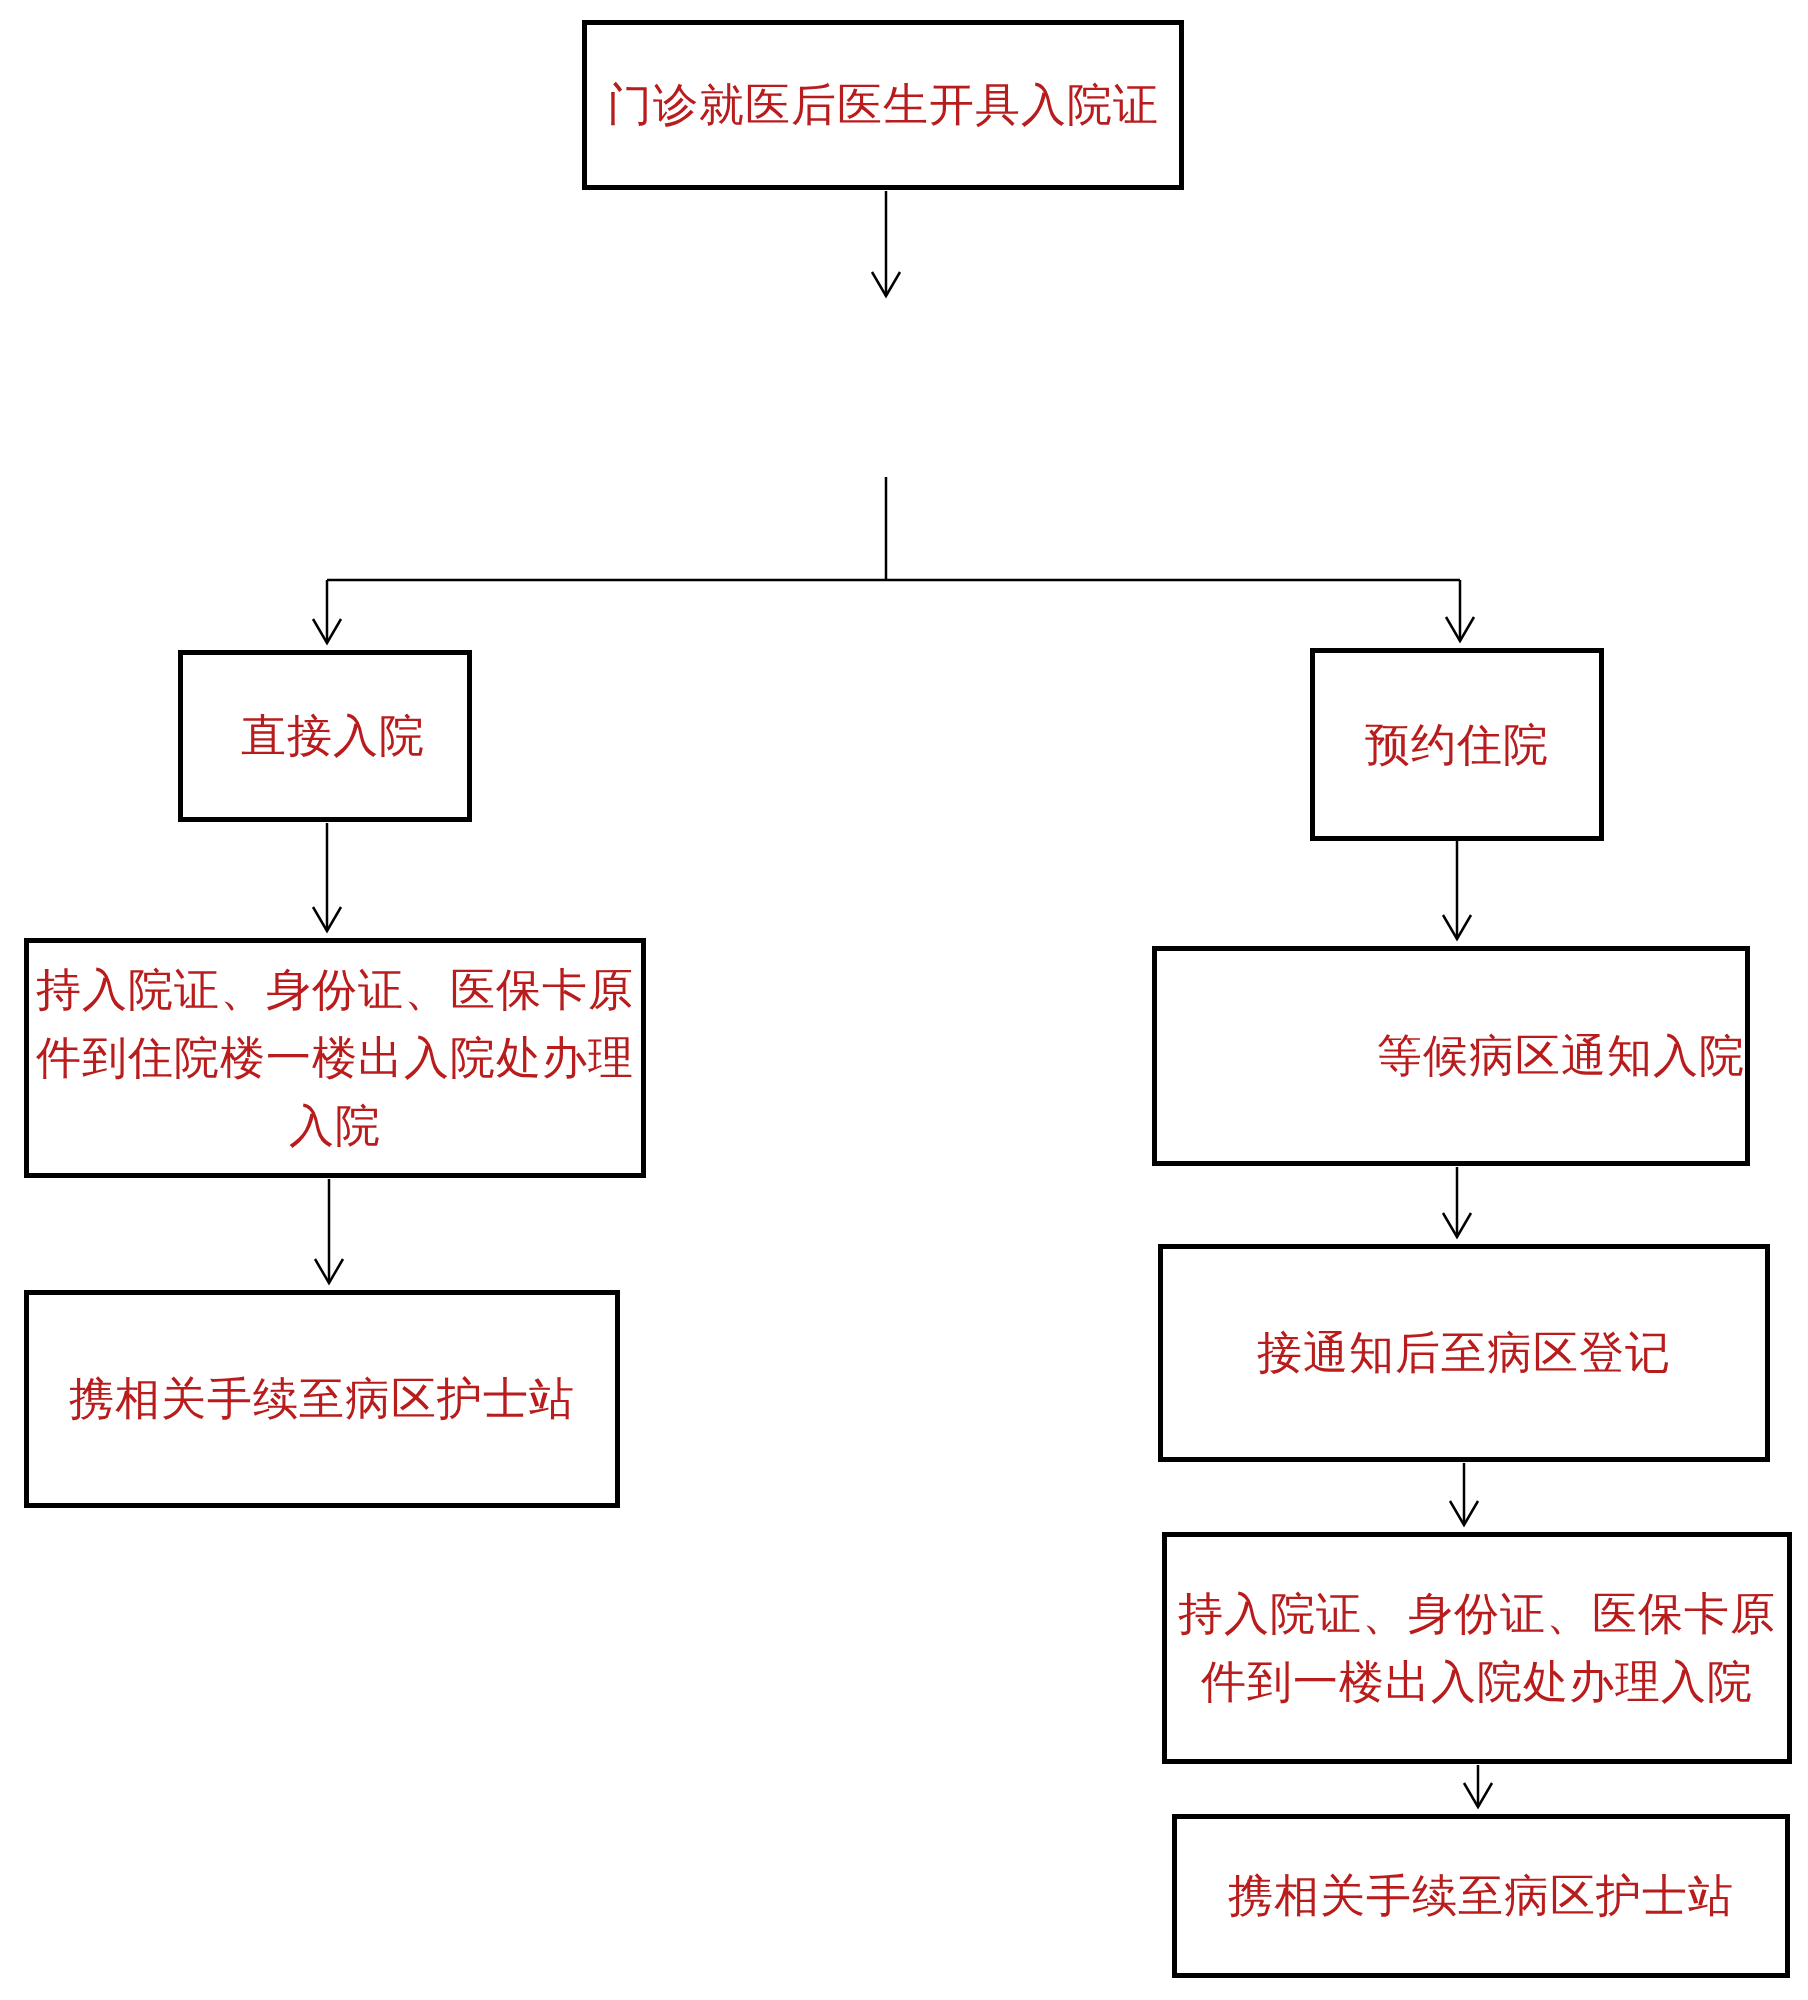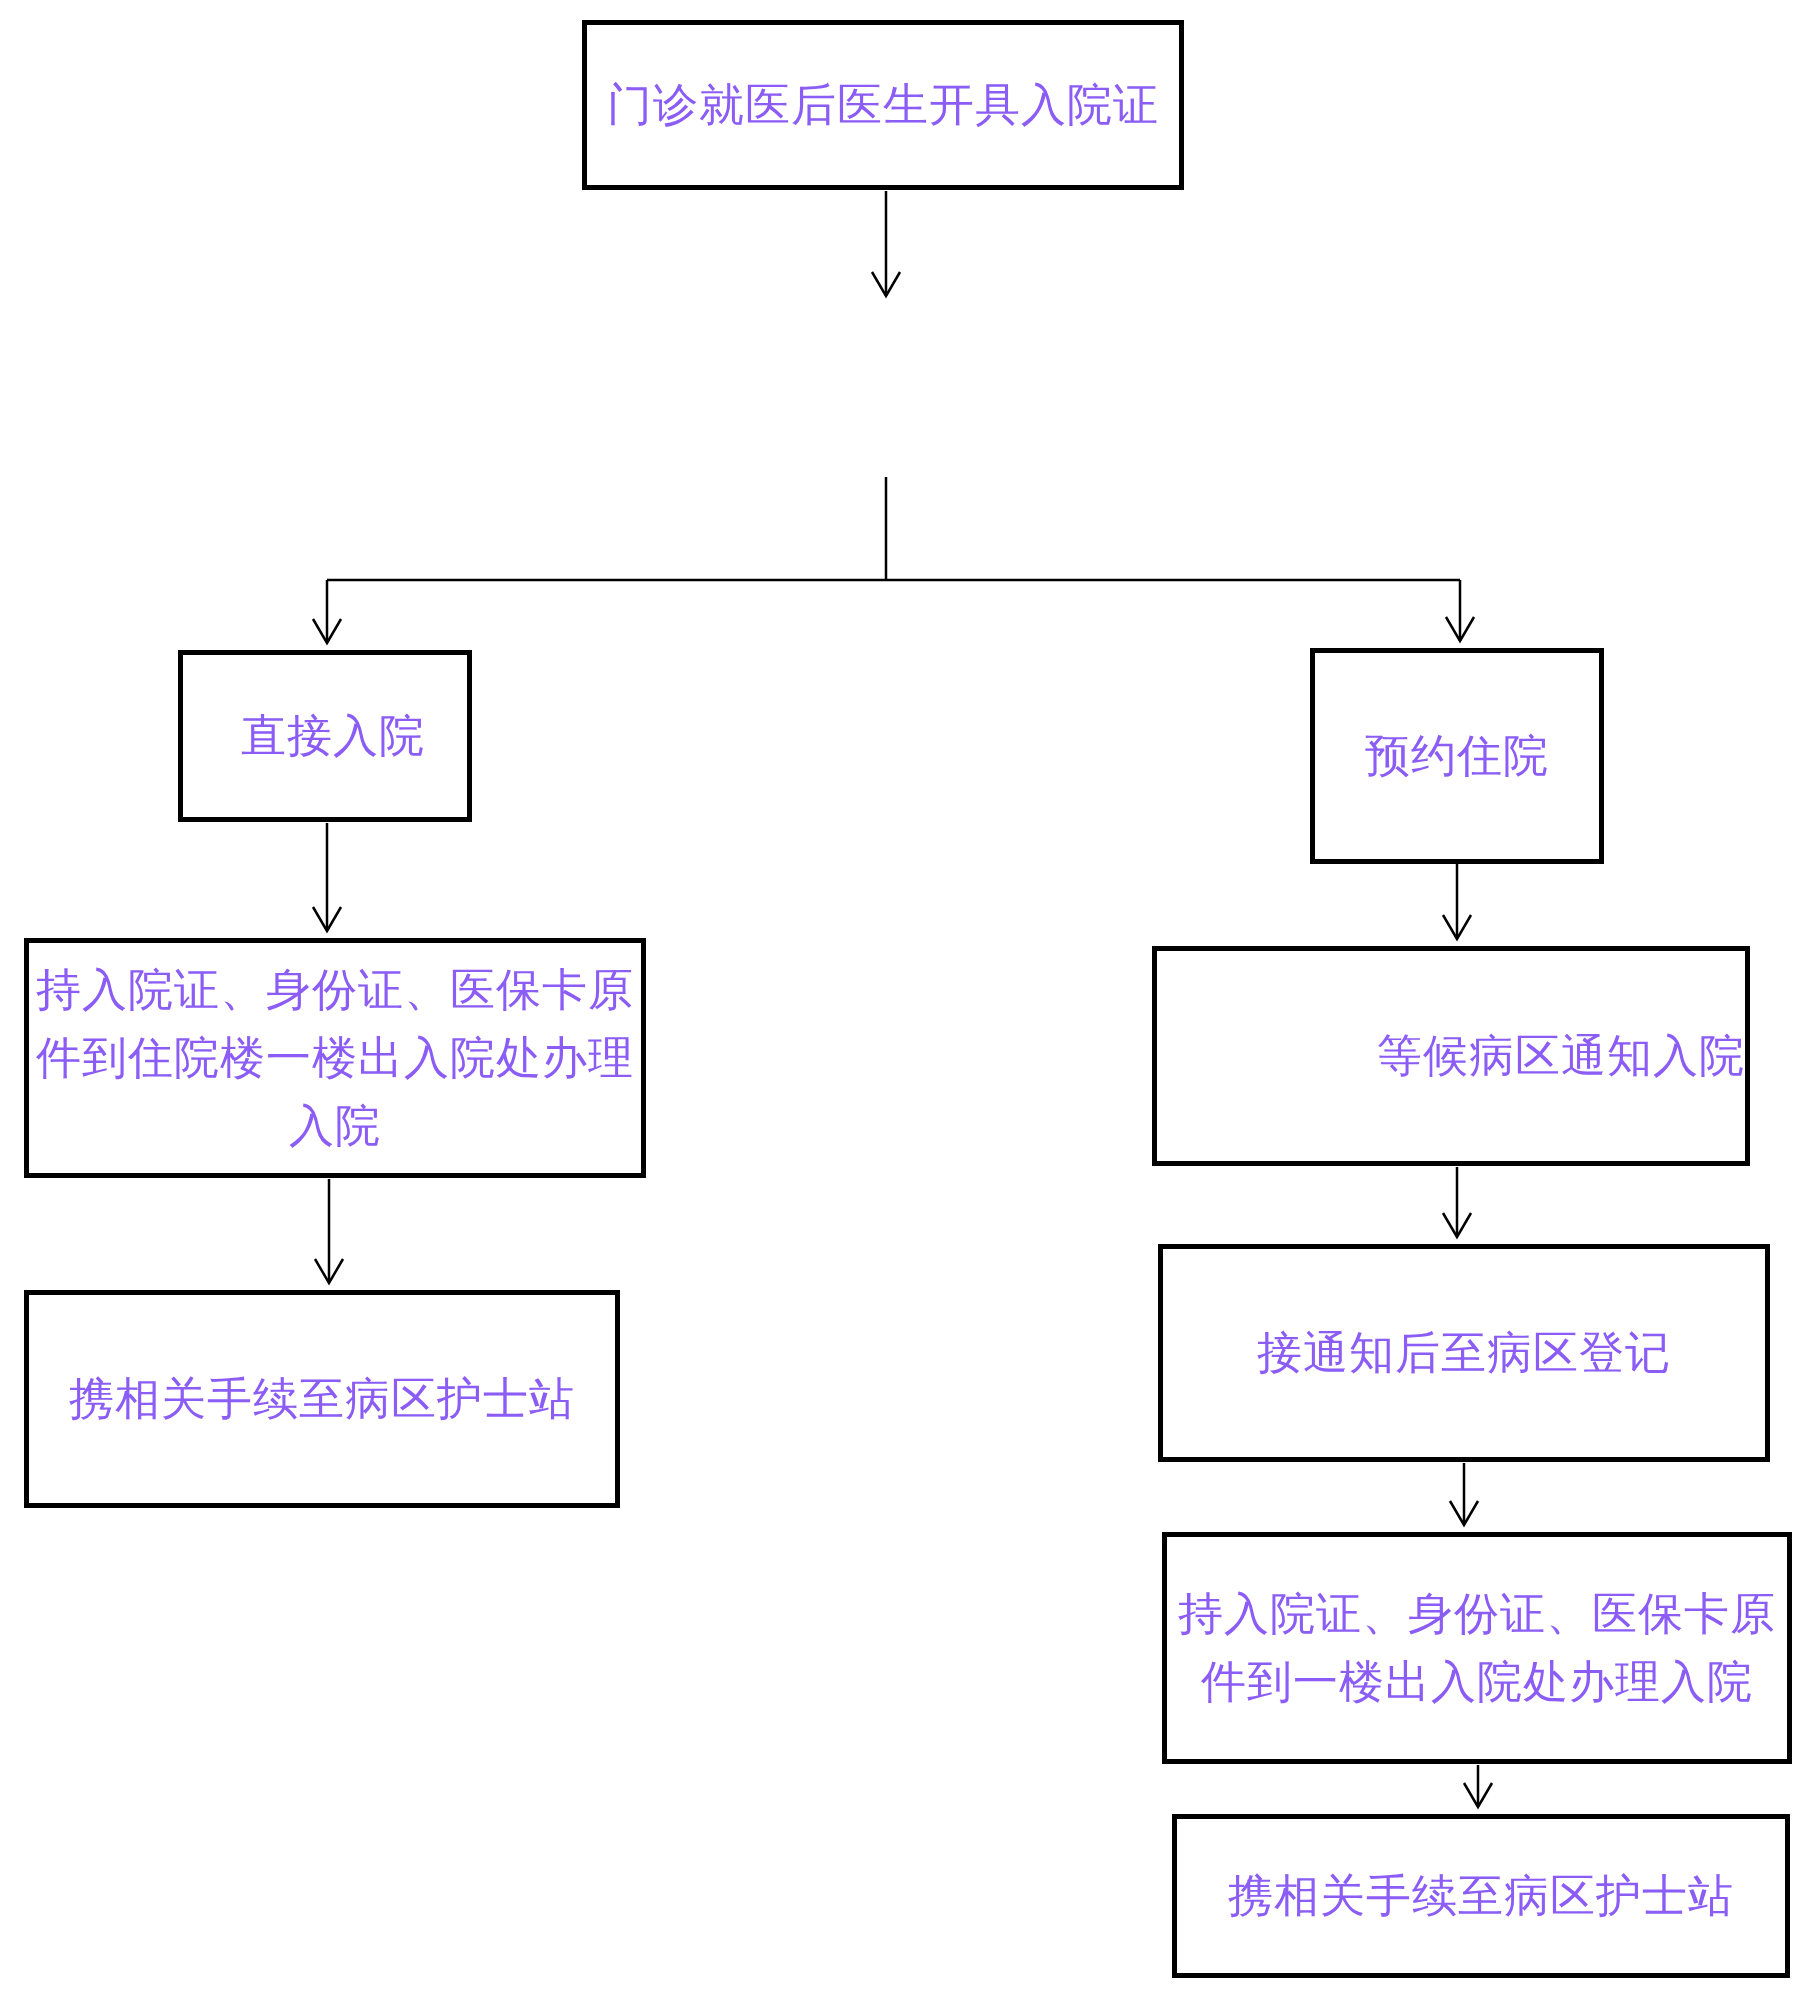--- a/index.html
+++ b/index.html
@@ -6,21 +6,21 @@
     margin: 0;
     padding: 0;
     background: #ffffff;
   }
   .canvas {
     position: relative;
     width: 1808px;
     height: 2000px;
     background: #ffffff;
     font-family: "Liberation Serif", "DejaVu Serif", serif;
-    color: #8b5cf6;
+    color: #b91c1c;
   }
   .edges-layer {
     position: absolute;
     left: 0;
     top: 0;
     width: 1808px;
     height: 2000px;
   }
   .node {
     position: absolute;
@@ -35,21 +35,21 @@
   .node .label {
     font-size: 45px;
     line-height: 68px;
     letter-spacing: 1px;
     white-space: pre-line;
   }
   
   #node-outpatient-cert   { left: 582px;  top: 20px;   width: 602px; height: 170px; }
   #node-to-ward           { left: 580px;  top: 303px;  width: 602px; height: 172px; }
   #node-direct-admit      { left: 178px;  top: 650px;  width: 294px; height: 172px; padding-left: 16px; }
-  #node-reserve-admit     { left: 1310px; top: 648px;  width: 294px; height: 216px; }
+  #node-reserve-admit     { left: 1310px; top: 648px;  width: 294px; height: 193px; }
   #node-direct-process    { left: 24px;   top: 938px;  width: 622px; height: 240px; }
   #node-direct-nurse      { left: 24px;   top: 1290px; width: 596px; height: 218px; }
   #node-wait-notice       { left: 1152px; top: 946px;  width: 598px; height: 220px; justify-content: flex-end; }
   #node-ward-register     { left: 1158px; top: 1244px; width: 612px; height: 218px; }
   #node-reserve-process   { left: 1162px; top: 1532px; width: 630px; height: 232px; }
   #node-reserve-nurse     { left: 1172px; top: 1814px; width: 618px; height: 164px; }
 </style>
 </head>
 <body>
 

